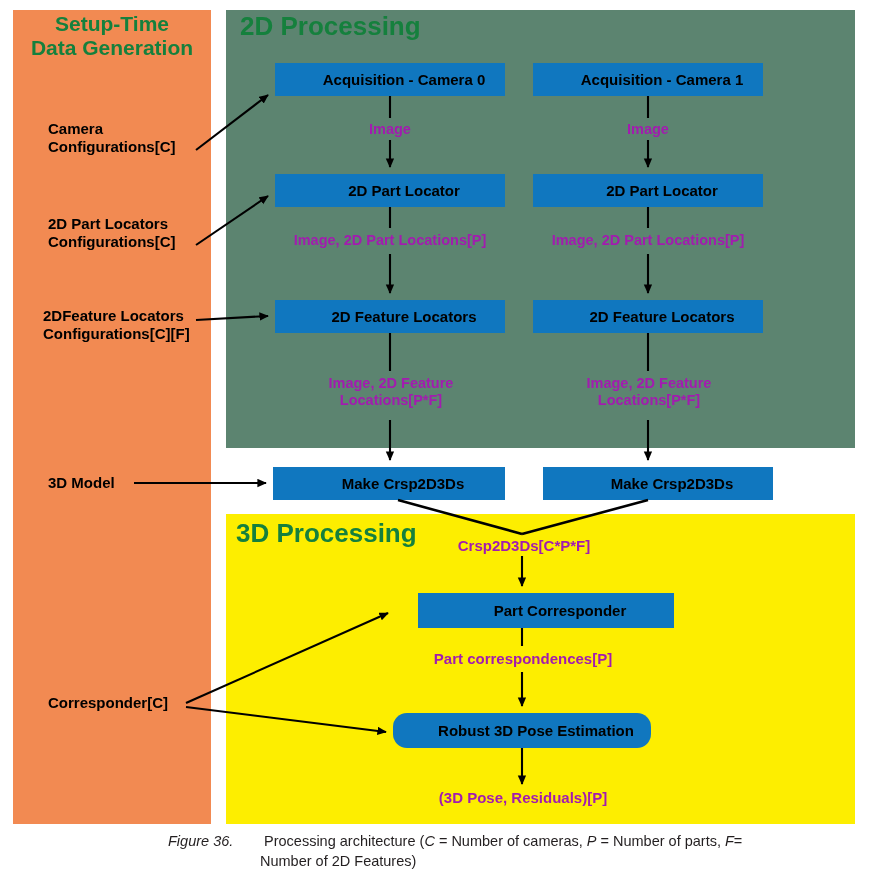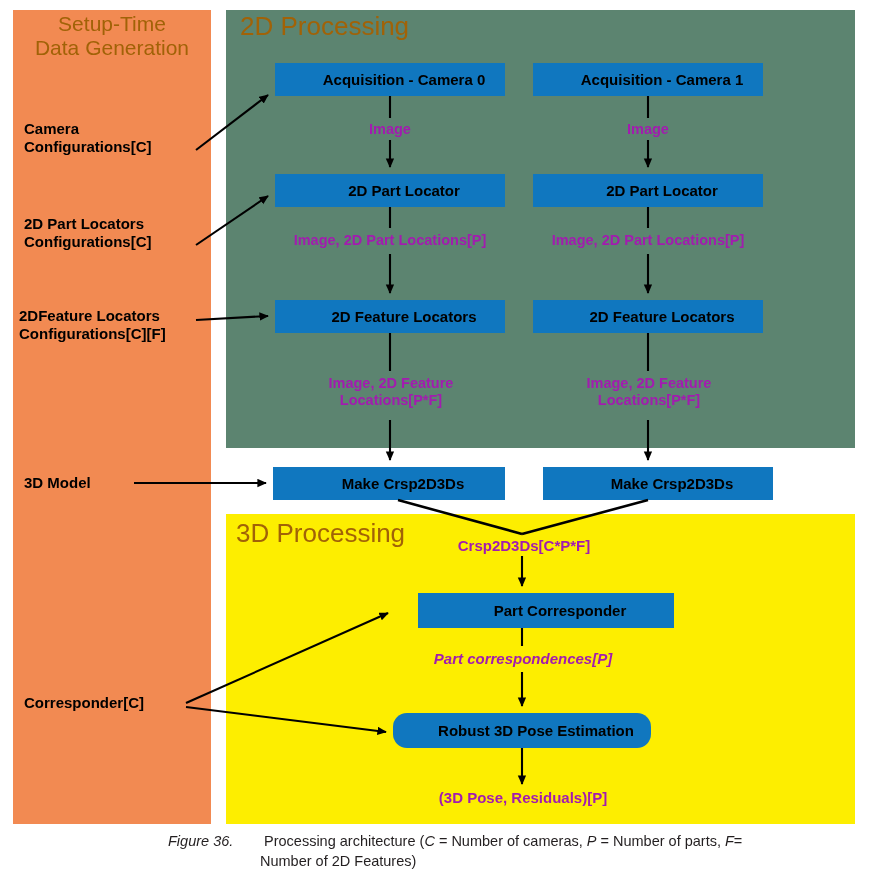--- a/index.html
+++ b/index.html
@@ -34,22 +34,22 @@
     width: 629px; height: 438px;
     background: #5c8470;
   }
   #panel-3d {
     left: 226px; top: 514px;
     width: 629px; height: 310px;
     background: #fdee00;
   }
   .panel-title {
     position: absolute;
-    font-weight: normal;
-    color: #a16207;
+    font-weight: bold;
+    color: #15803d;
     line-height: 1.12;
     white-space: pre;
   }
   #title-setup {
     left: 13px; top: 12px;
     width: 198px;
     text-align: center;
     font-size: 21px;
   }
   #title-2d {
@@ -84,20 +84,21 @@
     white-space: pre;
   }
   .side-label {
     position: absolute;
     color: #000000;
     font-weight: bold;
     font-size: 15px;
     line-height: 1.18;
     white-space: pre;
     text-align: left;
+    margin-left: 24px;
   }
   #connectors {
     position: absolute;
     left: 0; top: 0;
     width: 874px; height: 882px;
     pointer-events: none;
   }
   #caption {
     position: absolute;
     left: 168px; top: 832px;
@@ -167,21 +168,21 @@
   <div class="edge-label" style="left:270px; top:232px; width:240px;">Image, 2D Part Locations[P]</div>
   <div class="edge-label" style="left:528px; top:232px; width:240px;">Image, 2D Part Locations[P]</div>
 
   <div class="edge-label" style="left:300px; top:375px; width:182px;">Image, 2D Feature
 Locations[P*F]</div>
   <div class="edge-label" style="left:558px; top:375px; width:182px;">Image, 2D Feature
 Locations[P*F]</div>
 
   <div class="edge-label" style="left:433px; top:537px; width:182px; font-size:15px;">Crsp2D3Ds[C*P*F]</div>
 
-  <div class="edge-label" style="left:408px; top:650px; width:230px; font-size:15px;font-style:italic;">Part correspondences[P]</div>
+  <div class="edge-label" style="left:408px; top:650px; width:230px; font-size:15px;">Part correspondences[P]</div>
 
   <div class="edge-label" style="left:408px; top:789px; width:230px; font-size:15px;">(3D Pose, Residuals)[P]</div>
 
   <svg id="connectors" viewBox="0 0 874 882" xmlns="http://www.w3.org/2000/svg">
     <defs>
       <marker id="ah" markerWidth="11" markerHeight="11" refX="8.6" refY="4.2" orient="auto" markerUnits="userSpaceOnUse">
         <path d="M0,0 L9.5,4.2 L0,8.4 z" fill="#000000"></path>
       </marker>
       <marker id="ahv" markerWidth="14" markerHeight="14" refX="5.6" refY="11.4" orient="auto-start-reverse" markerUnits="userSpaceOnUse">
         <path d="M0,0 L11.2,0 L5.6,12 z" fill="#000000"></path>

